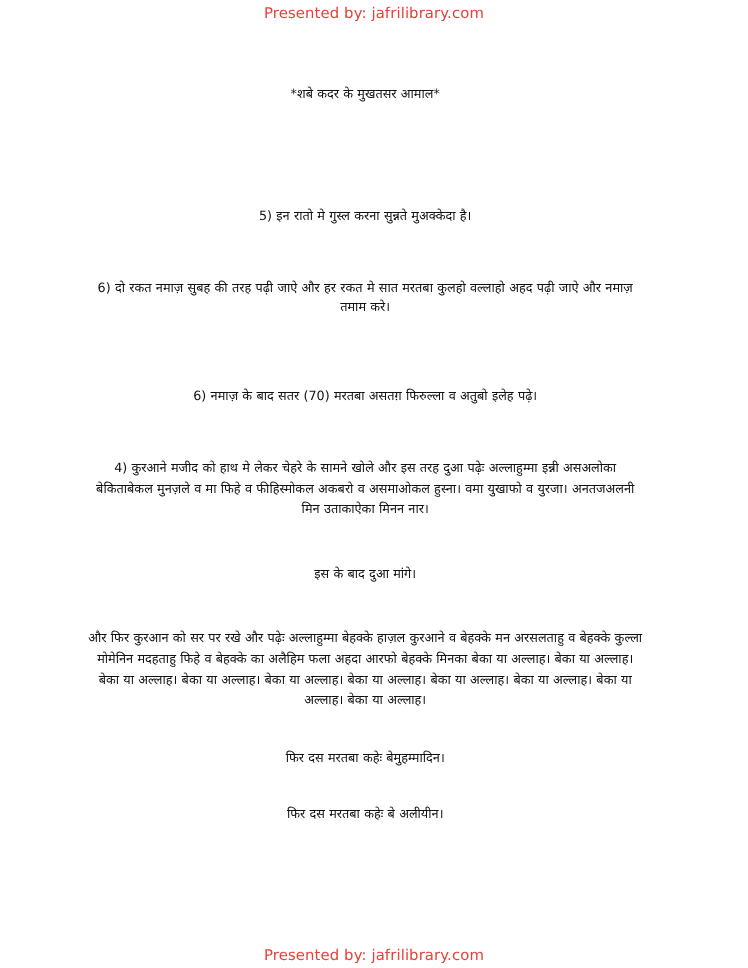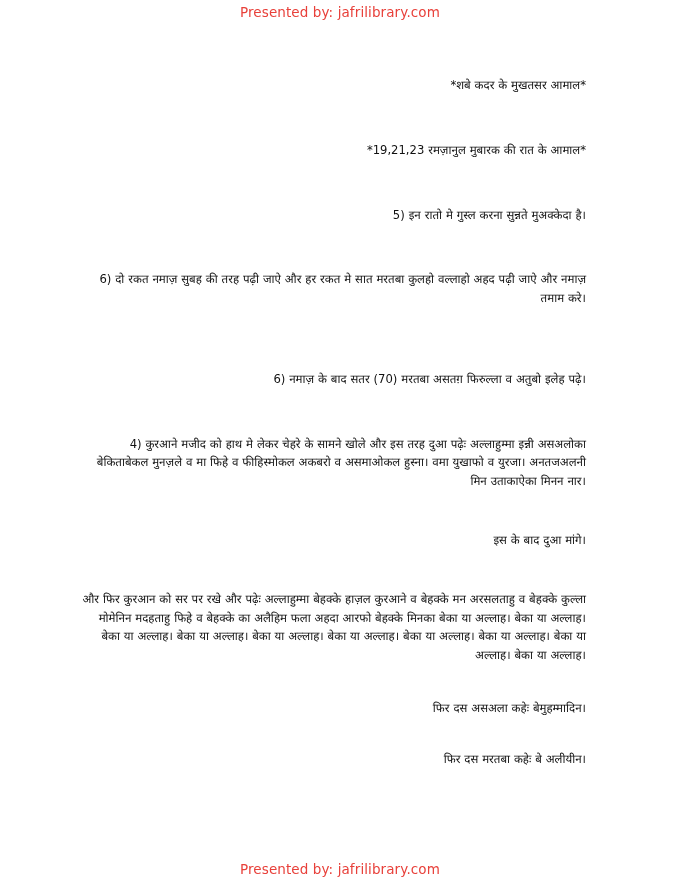--- a/index.html
+++ b/index.html
@@ -41,59 +41,58 @@
     position: absolute;
     top: 76px;
     left: 78px;
     width: 508px;
   }
   .para {
     font-size: 11.6px;
     line-height: 1.62;
     color: #111111;
     margin: 0 0 0 0;
-    text-align: right;
+    text-align: center;
     word-spacing: 0.2px;
   }
   .sp-big { height: 46px; }
 </style>
 </head>
 <body>
 
 <div class="page">
 
   <div class="watermark watermark-top">Presented by: jafrilibrary.com</div>
 
   <div class="content">
 
     <p class="para">*शबे कदर के मुखतसर आमाल*</p>
     <div class="sp-big"></div>
 
-    <p class="para">*19,21,23 रमज़ानुल मुबारक की रात के आमाल*</p>
     <div class="sp-big"></div>
 
     <p class="para">5) इन रातो मे गुस्ल करना सुन्नते मुअक्केदा है।</p>
     <div class="sp-big"></div>
 
     <p class="para">6) दो रकत नमाज़ सुबह की तरह पढ़ी जाऐ और हर रकत मे सात मरतबा कुलहो वल्लाहो अहद पढ़ी जाऐ और नमाज़ तमाम करे।</p>
     <div style="height:62px"></div>
 
     <p class="para">6) नमाज़ के बाद सतर (70) मरतबा असतग़ फिरुल्ला व अतुबो इलेह पढ़े।</p>
     <div class="sp-big"></div>
 
     <p class="para">4) कुरआने मजीद को हाथ मे लेकर चेहरे के सामने खोले और इस तरह दुआ पढ़ेः अल्लाहुम्मा इन्नी असअलोका बेकिताबेकल मुनज़ले व मा फिहे व फीहिस्मोकल अकबरो व असमाओकल हुस्ना। वमा युखाफो व युरजा। अनतजअलनी मिन उताकाऐका मिनन नार।</p>
     <div style="height:40px"></div>
 
     <p class="para">इस के बाद दुआ मांगे।</p>
     <div style="height:40px"></div>
 
     <p class="para">और फिर कुरआन को सर पर रखे और पढ़ेः अल्लाहुम्मा बेहक्के हाज़ल कुरआने व बेहक्के मन अरसलताहु व बेहक्के कुल्ला मोमेनिन मदहताहु फिहे व बेहक्के का अलैहिम फला अहदा आरफो बेहक्के मिनका बेका या अल्लाह। बेका या अल्लाह। बेका या अल्लाह। बेका या अल्लाह। बेका या अल्लाह। बेका या अल्लाह। बेका या अल्लाह। बेका या अल्लाह। बेका या अल्लाह। बेका या अल्लाह।</p>
     <div style="height:34px"></div>
 
-    <p class="para">फिर दस असअला कहेः बेमुहम्मादिन।</p>
+    <p class="para">फिर दस मरतबा कहेः बेमुहम्मादिन।</p>
     <div style="height:32px"></div>
 
     <p class="para">फिर दस मरतबा कहेः बे अलीयीन।</p>
 
   </div>
 
   <div class="watermark watermark-bottom">Presented by: jafrilibrary.com</div>
 
 </div>
 

